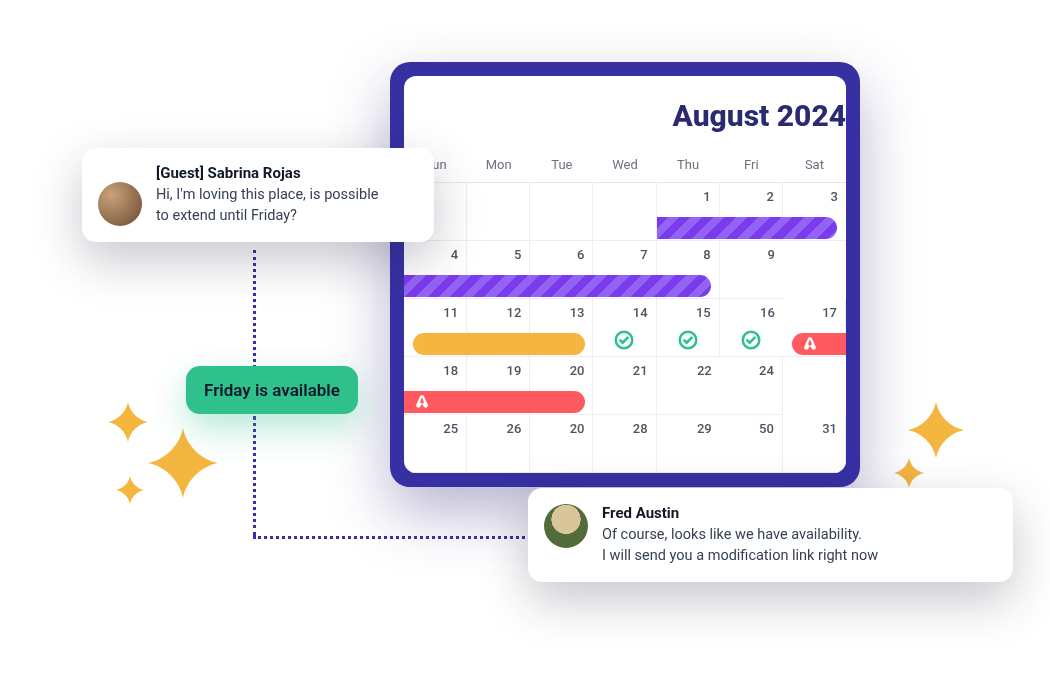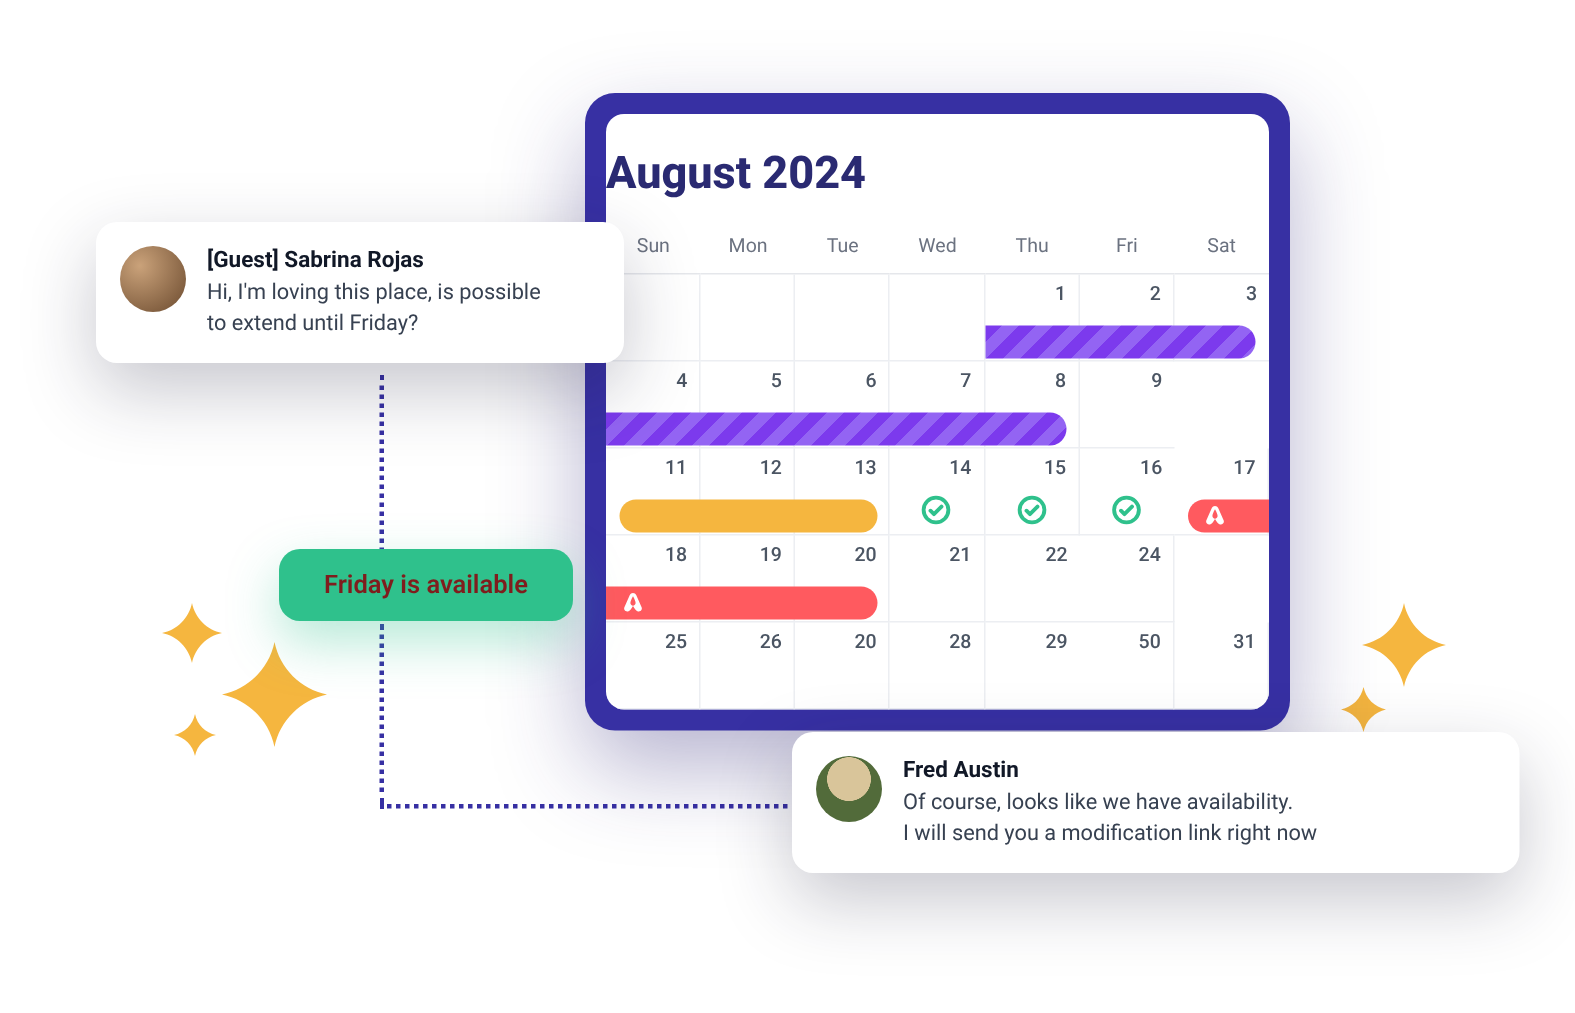--- a/index.html
+++ b/index.html
@@ -1,21 +1,21 @@
 <!DOCTYPE html>
 <html><head>
 <meta charset="utf-8">
 <style>
   * { box-sizing: border-box; margin: 0; padding: 0; }
   body { font-family: -apple-system, BlinkMacSystemFont, "Segoe UI", Roboto, Helvetica, Arial, sans-serif; width: 1050px; height: 675px; position: relative; background: transparent; }
 
   
   .cal-wrap { position: absolute; left: 390px; top: 62px; width: 470px; background: #3730a3; border-radius: 20px; padding: 14px; box-shadow: 0 25px 60px rgba(50,40,120,.35); }
   .cal { background: #fff; border-radius: 12px; overflow: hidden; }
-  .cal-title { text-align: left; font-weight: 800; font-size: 30px; color: #2a2a72; padding: 22px 0 18px; }
+  .cal-title { text-align: right; font-weight: 800; font-size: 30px; color: #2a2a72; padding: 22px 0 18px; }
   .cal-grid { display: grid; grid-template-columns: repeat(7,1fr); }
   .dow { font-size: 13px; color: #6b7280; text-align: center; padding: 6px 0 10px; border-bottom: 1px solid #e5e7eb; }
   .cell { position: relative; height: 58px; border-right: 1px solid #eceef2; border-bottom: 1px solid #eceef2; }
   .cell:nth-child(7n) { border-right: none; }
   .num { position: absolute; top: 6px; right: 8px; font-size: 13px; color: #4b5563; font-weight: 500; }
   .pad .num { color: #cfd3da; }
 
   
   .row-overlay { position: relative; height: 0; }
   .lane { position: absolute; left: 0; right: 0; top: -24px; height: 22px; pointer-events: none; }
@@ -27,27 +27,27 @@
 
   
   .check { position:absolute; left:50%; top:30px; transform:translateX(-50%); width:22px; height:22px; }
   .check svg { width:22px; height:22px; }
 
   
   .chat { position:absolute; background:#fff; border-radius:14px; box-shadow:0 18px 48px rgba(30,30,60,.25); padding:16px 20px 16px 16px; display:flex; gap:14px; }
   .chat .avatar { width:44px; height:44px; border-radius:50%; flex:none; background:#ccc; background-size:cover; background-position:center; }
   .chat .who { font-weight:700; font-size:15px; color:#111827; margin-bottom:2px; }
   .chat .msg { font-size:14.5px; color:#374151; line-height:1.45; white-space:pre-line; }
-  #chat-guest { left:64px;  top:148px; width:352px; }
+  #chat-guest { left:82px;  top:148px; width:352px;align-items:flex-end; }
   #chat-host  { left:528px; top:488px; width:485px; }
   #chat-guest .avatar { background:radial-gradient(circle at 30% 30%, #caa27a, #6b4a2e); }
   #chat-host  .avatar { background:radial-gradient(circle at 50% 35%, #d9c59a 0 40%, #526b3a 41% 100%); }
 
   
-  .pill { position:absolute; left:186px; top:366px; background:#2fc18c; color:#7f1d1d; font-weight:600; font-size:17px; padding:14px 30px; border-radius:14px; box-shadow:0 14px 34px rgba(47,193,140,.35); }
+  .pill { position:absolute; left:186px; top:366px; background:#2fc18c; color:#0f172a; font-weight:600; font-size:17px; padding:14px 18px; border-radius:14px; box-shadow:0 14px 34px rgba(47,193,140,.35); }
 
   
   .dots { position:absolute; border:0 dashed #3730a3; }
   #d1 { left:253px; top:250px; width:0; height:118px; border-left-width:3px; border-left-style:dotted; }
   #d2 { left:253px; top:416px; width:0; height:120px; border-left-width:3px; border-left-style:dotted; }
   #d3 { left:253px; top:536px; width:278px; height:0; border-top-width:3px; border-top-style:dotted; }
 
   
   .spark { position:absolute; }
   .spark svg { display:block; }

